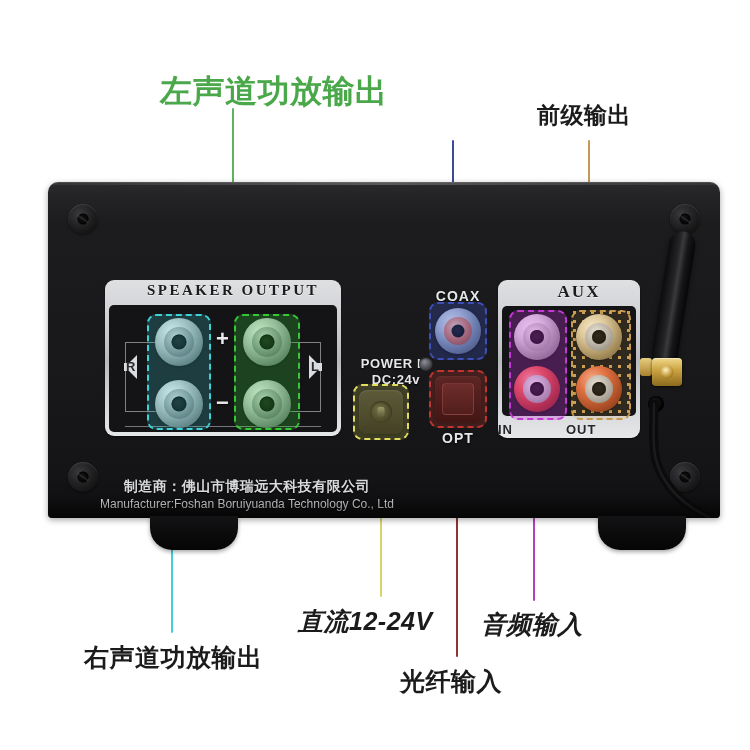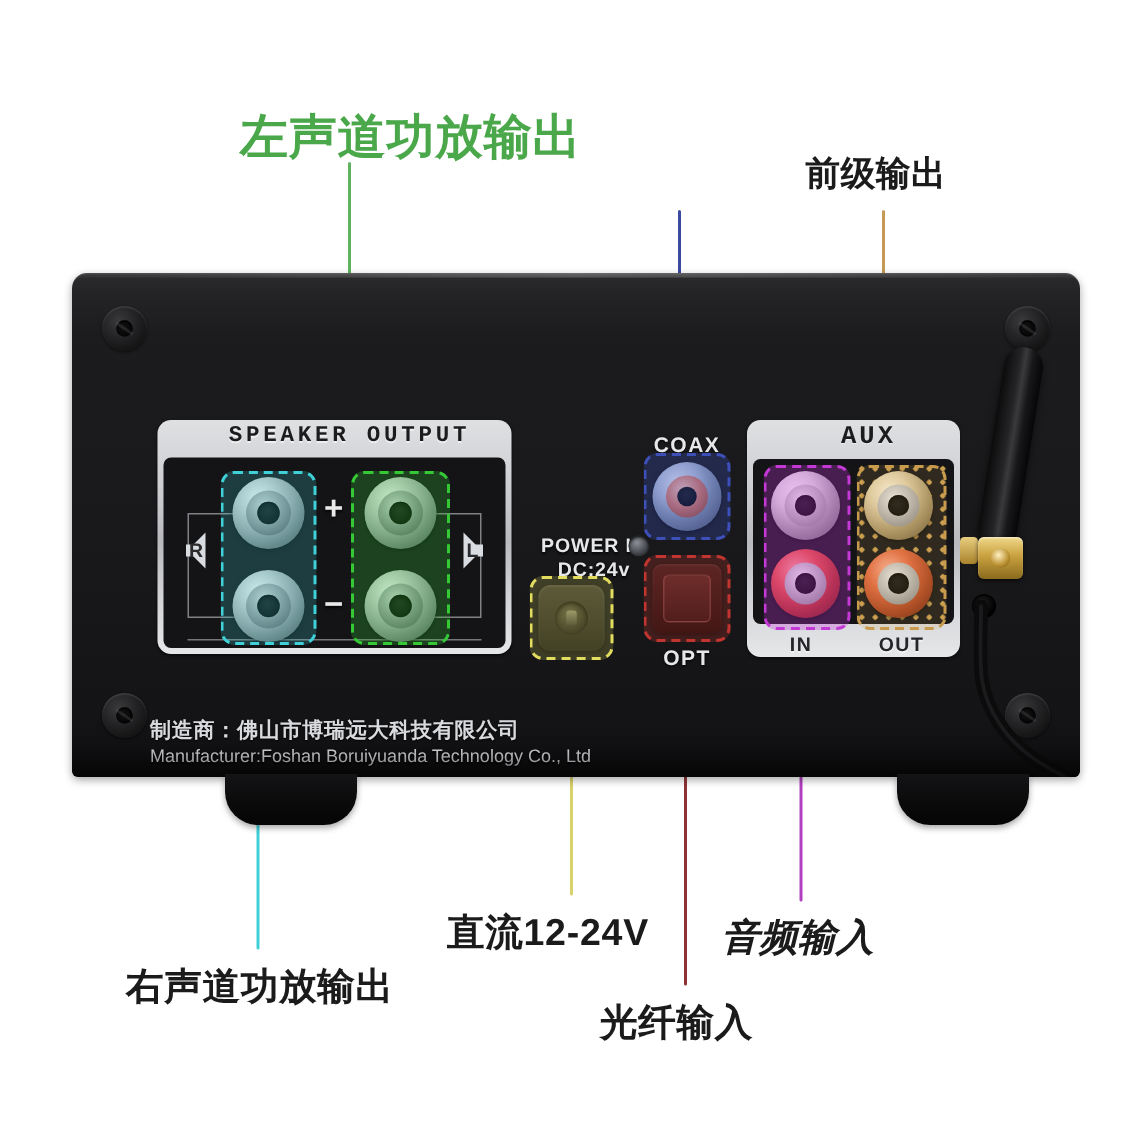--- a/index.html
+++ b/index.html
@@ -65,25 +65,25 @@
     padding:2px;box-sizing:border-box;
   }
   .bezel-inner{
     position:absolute;left:4px;right:4px;
     background:#141417;border-radius:5px;
   }
   .bezel-title{
     position:absolute;left:0;right:0;top:2px;text-align:center;
     font-weight:700;color:#1c1c1e;
     text-shadow:0 1px 0 rgba(255,255,255,.55);
-    font-family:Liberation Mono, monospace;
+    font-family:Liberation Serif, serif;
     padding-left:20px;
   }
   .bezel-foot{
-    position:absolute;left:0;right:0;bottom:1px;text-align:center;
+    position:absolute;left:0;right:0;bottom:1px;
     font-weight:700;color:#25252a;letter-spacing:1px;
     text-shadow:0 1px 0 rgba(255,255,255,.5);
   }
 
   
   .post{
     position:absolute;width:48px;height:48px;border-radius:50%;
     background:radial-gradient(circle at 36% 30%,#f2f3f3 0%,#c9cccd 26%,#9aa0a2 52%,#72797b 72%,#474c4e 100%);
     box-shadow:0 1px 3px rgba(0,0,0,.6);
   }
@@ -226,21 +226,21 @@
 
 <div id="stage">
 
   <div class="callout" style="left:160px;top:70px;font-size:32px;color:#4aa84a;">左声道功放输出</div>
 
 
   <div class="callout" style="left:537px;top:100px;font-size:23px;">前级输出</div>
 
   <div class="callout" style="left:84px;top:641px;font-size:25px;">右声道功放输出</div>
 
-  <div class="callout" style="left:298px;top:605px;font-size:25px;">直流12-24V</div>
+  <div class="callout" style="left:298px;top:605px;font-size:25px;font-style:italic;">直流12-24V</div>
 
   <div class="callout" style="left:400px;top:665px;font-size:25px;">光纤输入</div>
 
   <div class="callout" style="left:481px;top:608px;font-size:25px;font-style:italic;">音频输入</div>
 
   <div class="leader" style="left:232px;top:108px;height:182px;background:#5fb35f;"></div>
   <div class="leader" style="left:452px;top:140px;height:152px;background:#3b4a9e;"></div>
   <div class="leader" style="left:588px;top:140px;height:148px;background:#c59a55;"></div>
   <div class="leader" style="left:171px;top:440px;height:193px;background:#3fd0d8;"></div>
   <div class="leader" style="left:380px;top:442px;height:155px;background:#d9d26a;"></div>
@@ -346,21 +346,21 @@
     <div class="ant-rod" style="left:603px;top:48px;"></div>
     <div class="ant-tab" style="left:592px;top:176px;"></div>
     <div class="ant-sma" style="left:604px;top:176px;"></div>
     <div class="cable-hole" style="left:600px;top:214px;"></div>
     <svg style="position:absolute;left:596px;top:218px;" width="130" height="130" viewBox="0 0 130 130">
       <path d="M10,4 C10,40 6,58 22,82 C36,104 60,116 84,126" stroke="#0b0b0c" stroke-width="9" fill="none" stroke-linecap="round"></path>
       <path d="M10,4 C10,40 6,58 22,82 C36,104 60,116 84,126" stroke="#2a2a2d" stroke-width="2.5" fill="none" stroke-linecap="round" opacity=".55"></path>
     </svg>
 
     <div class="mfr" style="left:52px;top:296px;">
-      <span class="cn" style="font-size:14px;">制造商：佛山市博瑞远大科技有限公司</span>
+      <span class="cn" style="font-size:14px;text-align:center;">制造商：佛山市博瑞远大科技有限公司</span>
       <span class="en" style="font-size:12px;margin-top:1px;">Manufacturer:Foshan Boruiyuanda Technology Co., Ltd</span>
     </div>
   </div>
 
   <div class="foot" style="left:150px;top:516px;"></div>
   <div class="foot" style="left:598px;top:516px;"></div>
 
 </div>
 
 </body></html>

